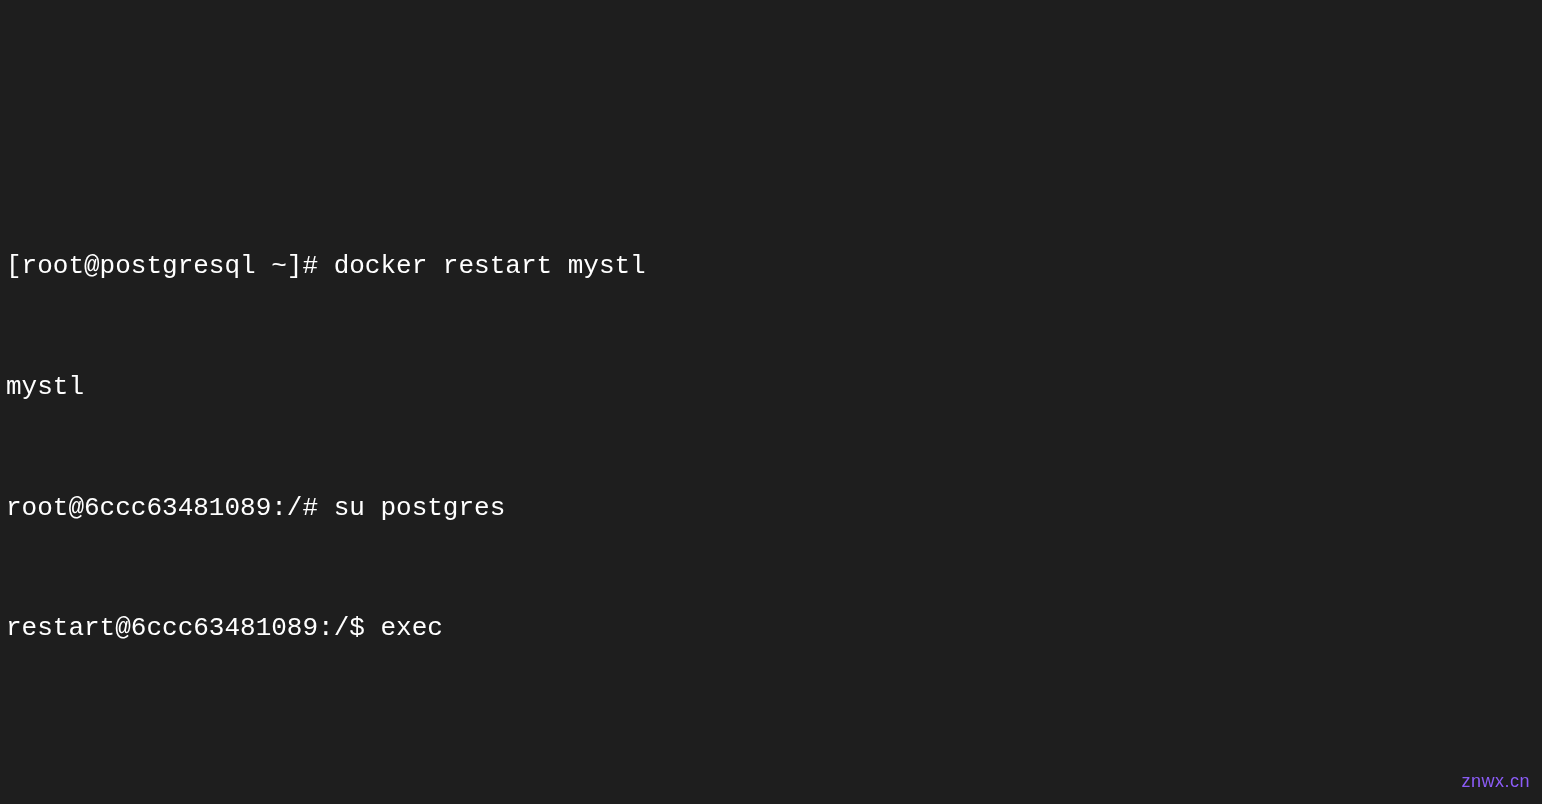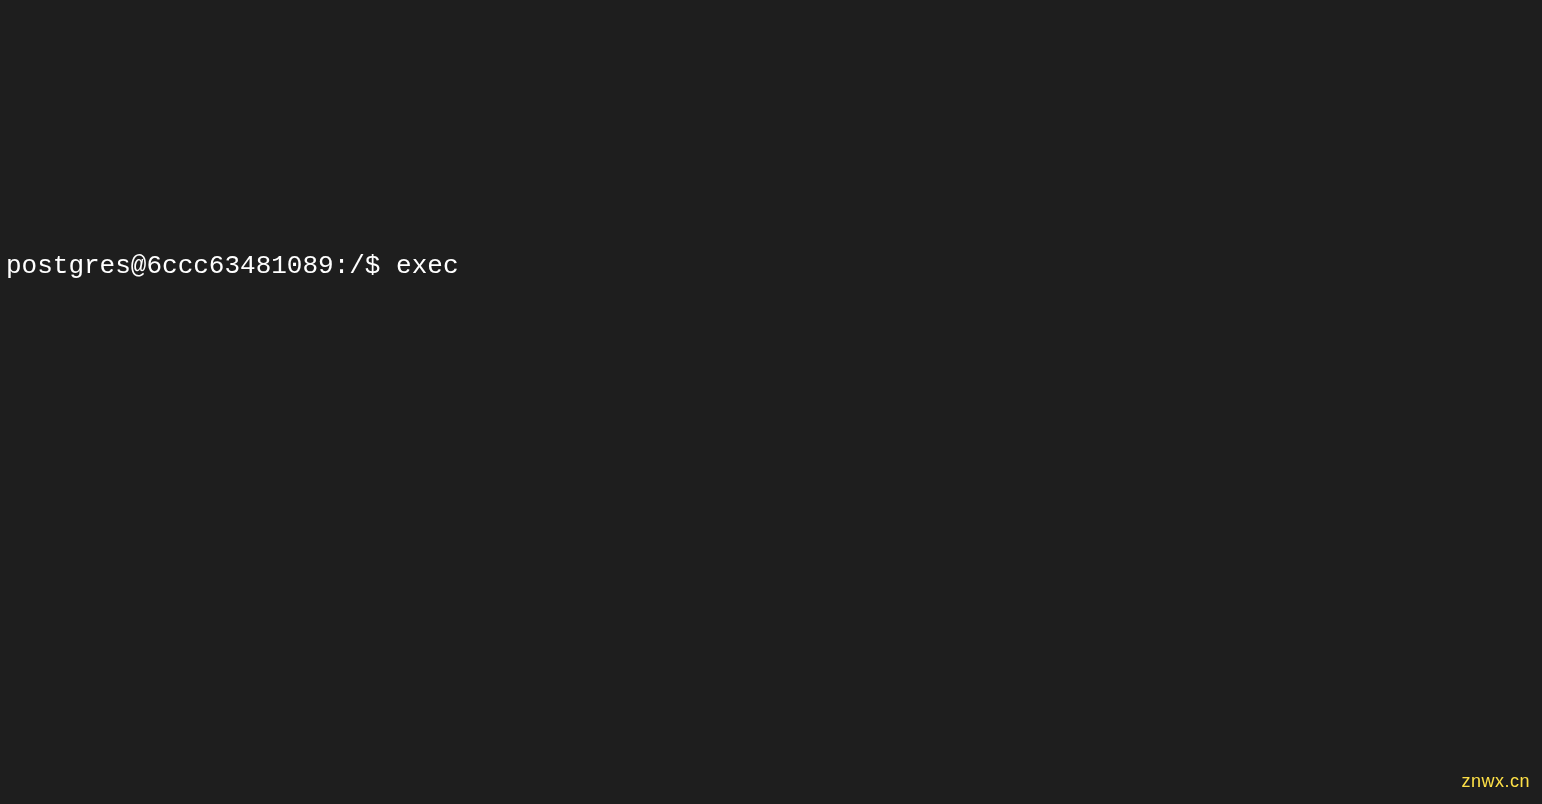--- a/index.html
+++ b/index.html
@@ -21,32 +21,35 @@
       white-space: pre;
     }
     .terminal-line {
       white-space: pre;
     }
     .watermark {
       position: absolute;
       bottom: 8px;
       right: 12px;
       font-size: 18px;
-      color: #fde047;
+      color: #8b5cf6;
       font-family: Arial, sans-serif;
       letter-spacing: 0.5px;
     }
   </style>
 </head>
 <body>
 
 
 
 <div>
-  <div class="terminal-line"><span>postgres@6ccc63481089:/$ </span><span>exec</span></div>
+  <div class="terminal-line"><span>[root@postgresql ~]# </span><span>docker restart mystl</span></div>
+  <div class="terminal-line">mystl</div>
+  <div class="terminal-line"><span>root@6ccc63481089:/# </span><span>su postgres</span></div>
+  <div class="terminal-line"><span>restart@6ccc63481089:/$ </span><span>exec</span></div>
   
   
   
   
   
   
   
   
   
   

